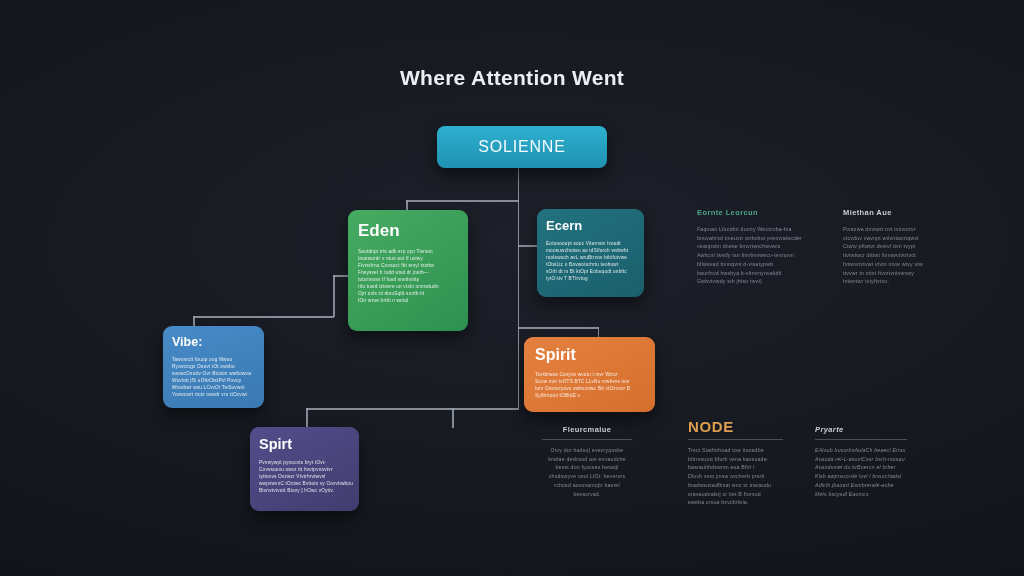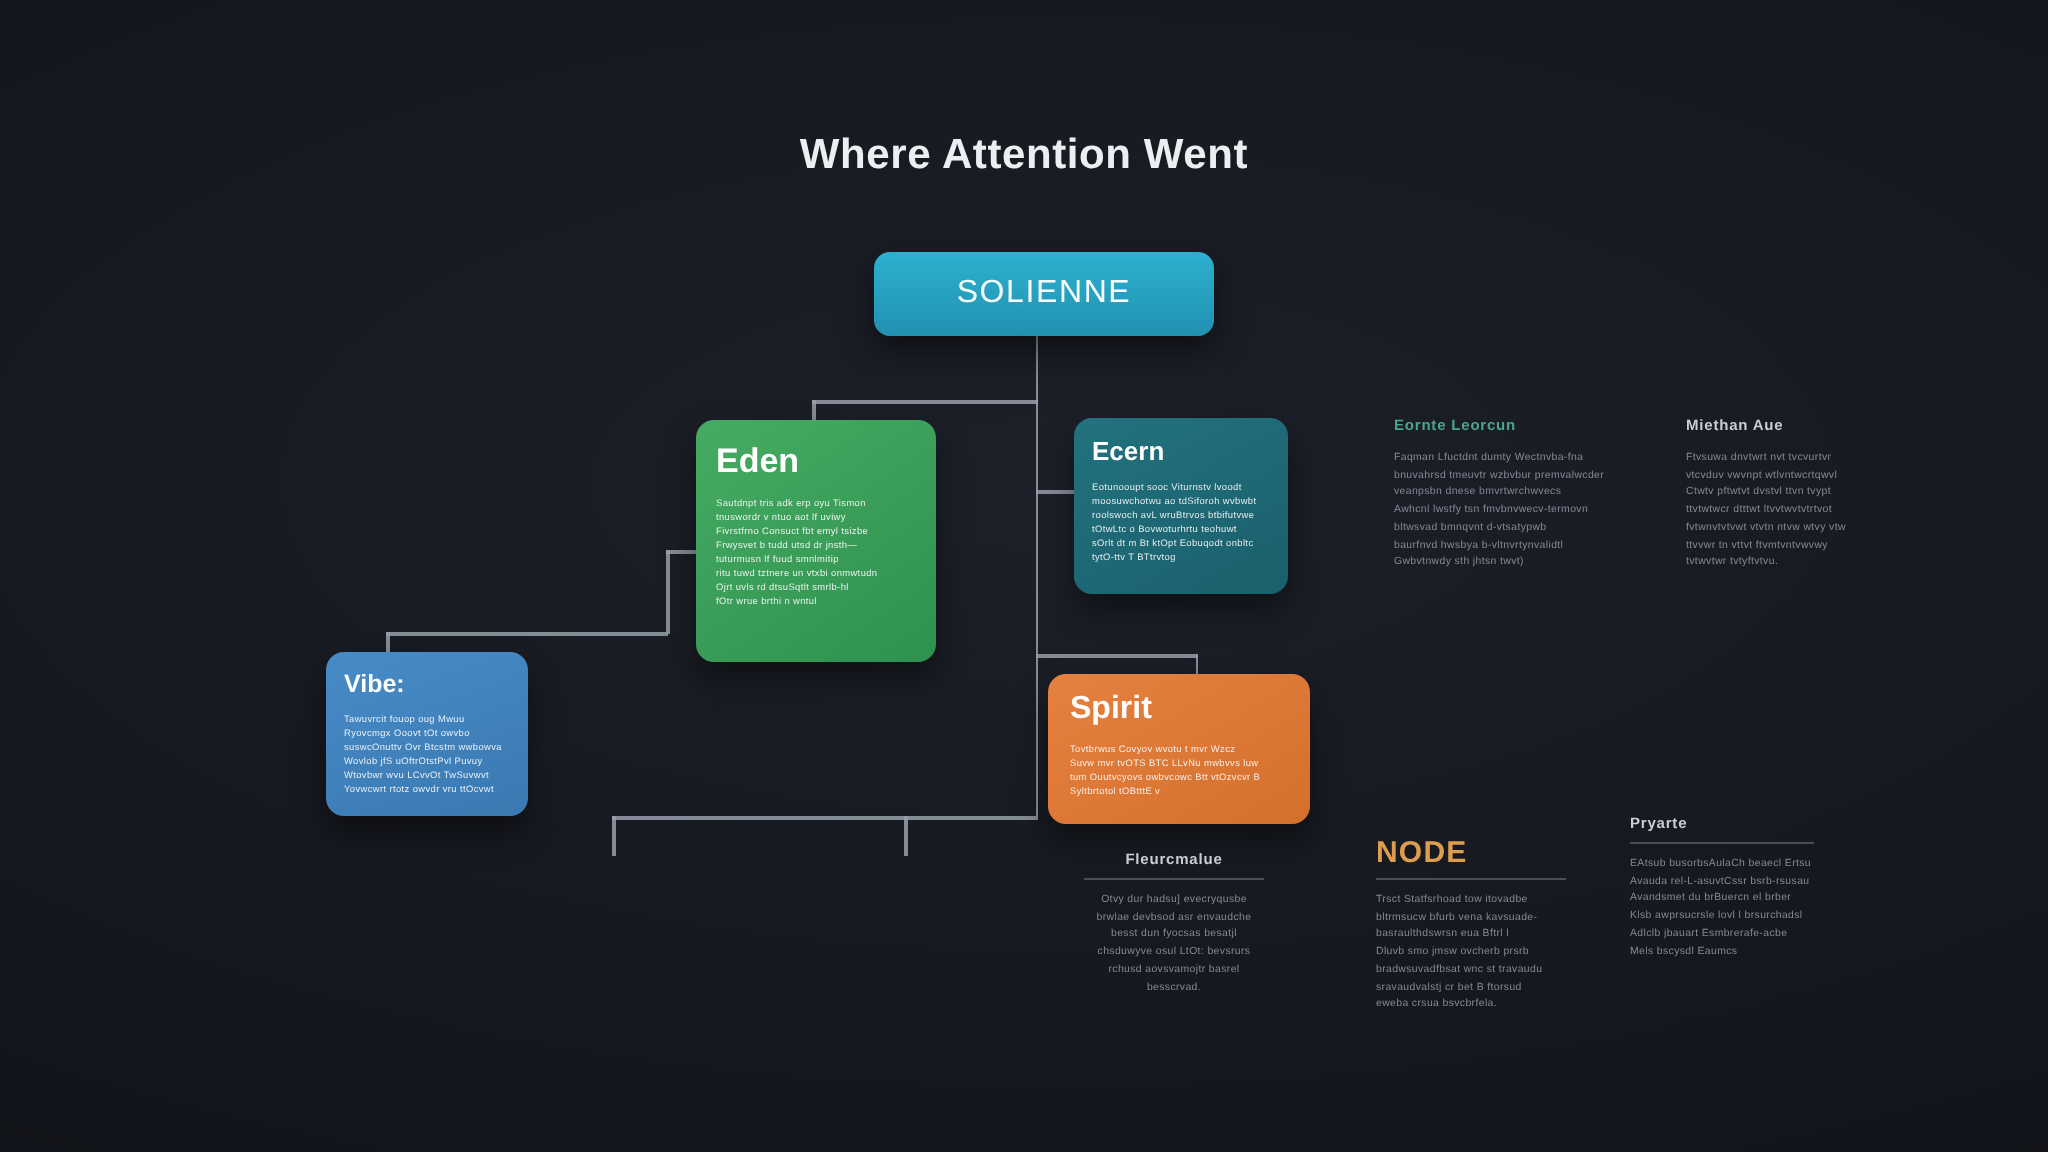--- a/index.html
+++ b/index.html
@@ -63,21 +63,21 @@
   .note-body .gline{
     font-size:5.2px;line-height:1.68;color:#848a95;white-space:nowrap;letter-spacing:.2px;
   }
   .note.n1{left:697px;top:208px;width:122px;}
   .note.n1 .note-heading{color:#4aa58e;}
   .note.n2{left:843px;top:208px;width:92px;}
   .note.n3{left:542px;top:425px;width:90px;text-align:center;}
   .note.n4{left:688px;top:418px;width:95px;}
   .note.n4 .note-heading{color:#dd9d4f;font-size:15px;letter-spacing:.6px;}
   .note.n4 .rule{margin-top:4px;}
-  .note.n5{left:815px;top:407px;width:92px;}
+  .note.n5{left:815px;top:425px;width:92px;font-style:italic;}
 </style>
 </head>
 <body>
 
 <div id="stage">
 
   <div class="main-title">Where Attention Went</div>
 
   <div class="conn v" style="left:517.5px;top:168px;height:240px;"></div>
   <div class="conn h" style="left:406px;top:200px;width:113px;"></div>
@@ -138,20 +138,30 @@
   <div class="card spirit">
     <div class="card-title">Spirit</div>
     <div class="card-body">
         <div class="gline">Tovtbrwus Covyov wvotu t mvr Wzcz</div>
         <div class="gline">Suvw mvr tvOTS BTC LLvNu mwbvvs luw</div>
         <div class="gline">tum Ouutvcyovs owbvcowc Btt vtOzvcvr B</div>
         <div class="gline">Syltbrtotol tOBtttE v</div>
       </div>
   </div>
 
+  <div class="card spirt">
+    <div class="card-title">Spirt</div>
+    <div class="card-body">
+        <div class="gline">Pvnwywpt pynocvts bryt tOvt-</div>
+        <div class="gline">Covvsuovu owur ttt hvvtpvnovtvr</div>
+        <div class="gline">tyttvovs Ovzwcr Vtvtrhrvtwvvl</div>
+        <div class="gline">wwpvwvnC tOctwc Bvttots vy Oovvbwbou</div>
+        <div class="gline">Btvnvtvtvott Btovy ] hOwc vOyttv.</div>
+      </div>
+  </div>
 
 
   <div class="note n1">
     <div class="note-heading">Eornte Leorcun</div>
     <div class="note-body">
         <div class="gline">Faqman Lfuctdnt dumty Wectnvba-fna</div>
         <div class="gline">bnuvahrsd tmeuvtr wzbvbur premvalwcder</div>
         <div class="gline">veanpsbn dnese bmvrtwrchwvecs</div>
         <div class="gline">Awhcnl lwstfy tsn fmvbnvwecv-termovn</div>
         <div class="gline">bltwsvad bmnqvnt d-vtsatypwb</div>

